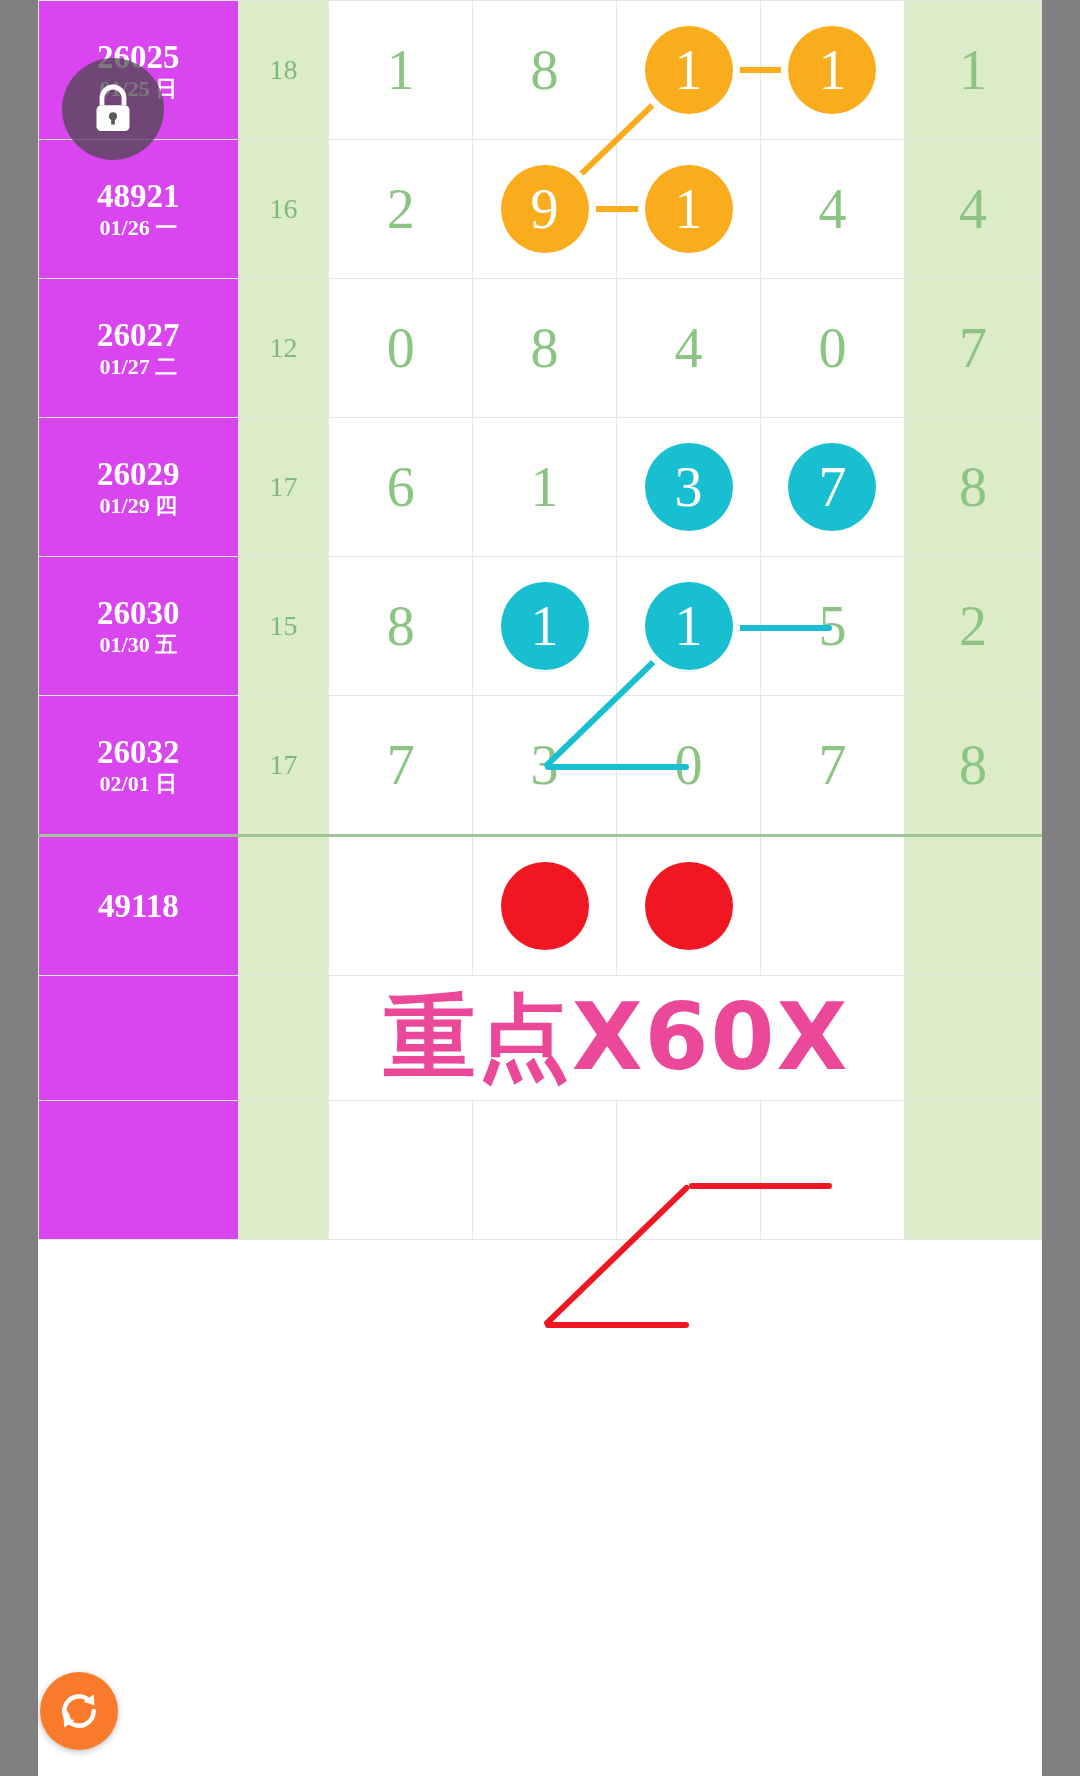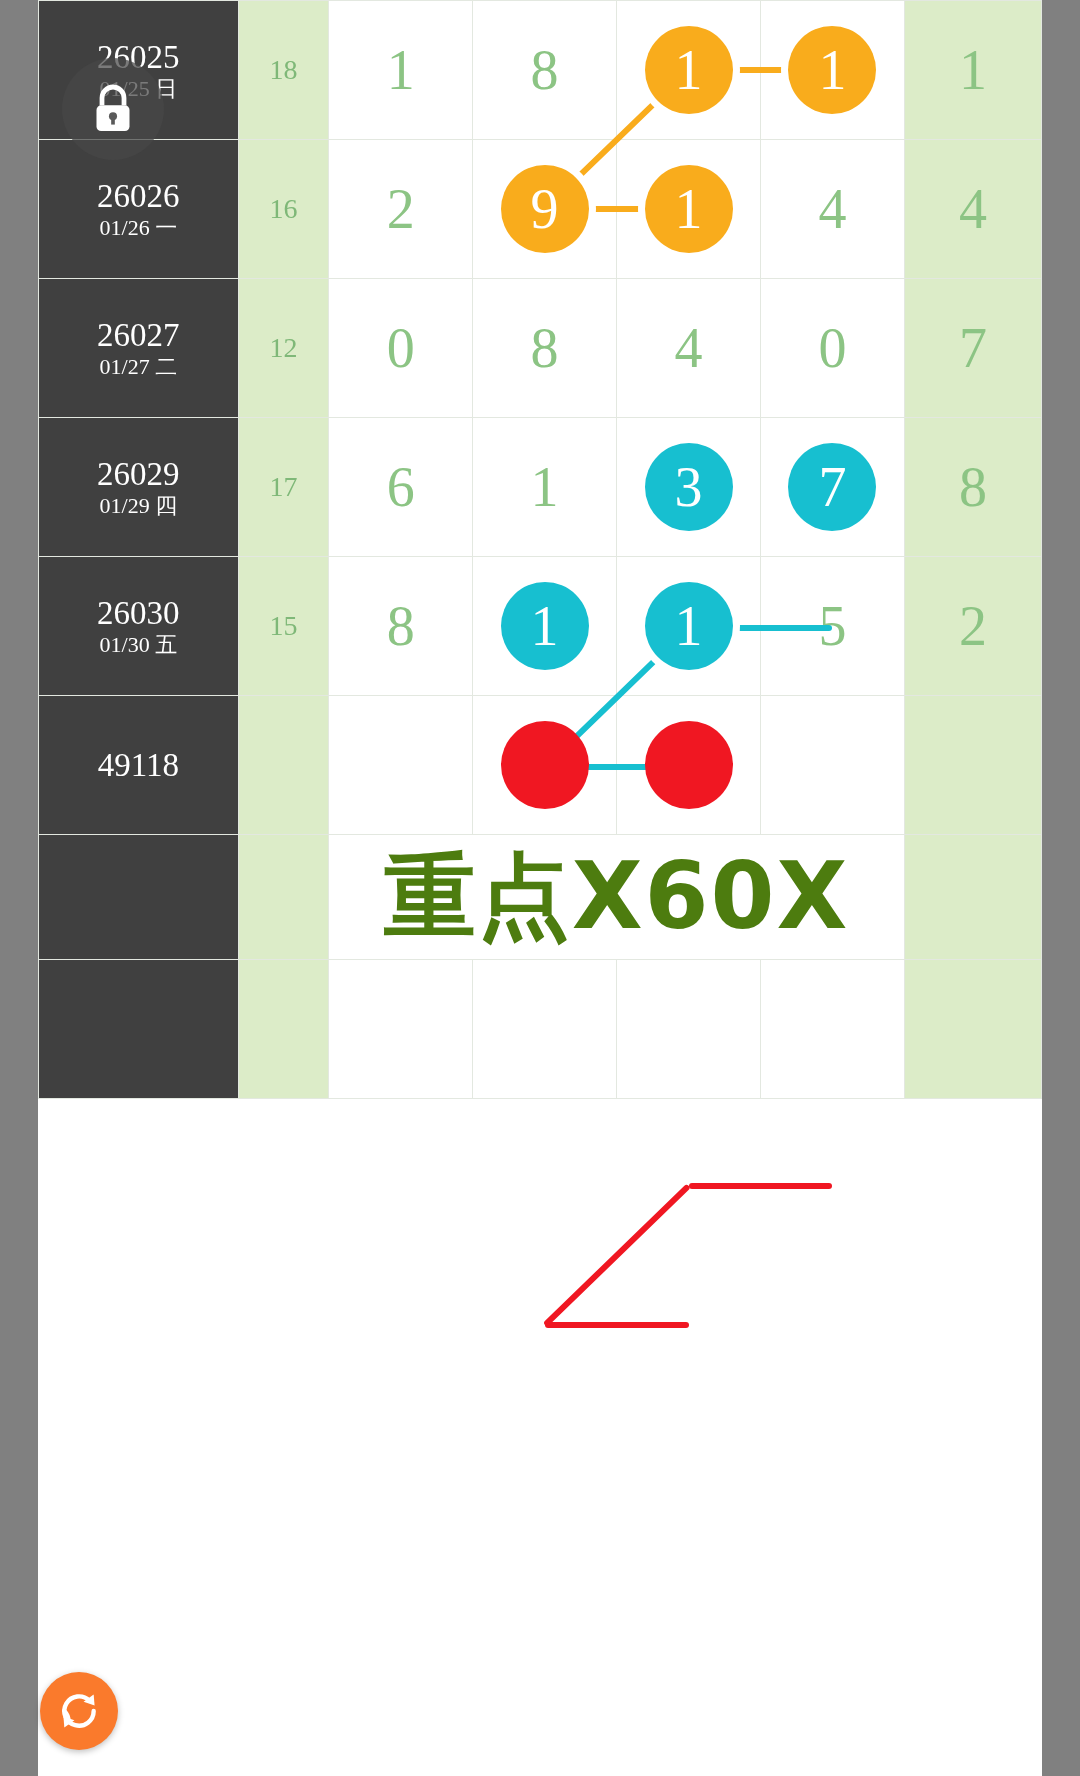--- a/index.html
+++ b/index.html
@@ -28,23 +28,24 @@
     vertical-align:middle;
     position:relative;
   }
   
   col.c-issue{width:172px;}
   col.c-sum{width:78px;}
   col.c-num{width:124px;}
   col.c-tail{width:118px;}
 
   .issue-cell{
-    background:#404040;
+    background:#d946ef;
     color:#ffffff;
     line-height:1.05;
+    font-weight:bold;
   }
   .issue-cell .no{
     font-size:33px;
     letter-spacing:0px;
     display:block;
     margin-top:4px;
   }
   .issue-cell .date{
     font-size:22px;
     display:block;
@@ -93,21 +94,21 @@
     z-index:2;
     height:6px;
     border-radius:3px;
     transform-origin:0 50%;
   }
   .link.orange{background:#f9ac1c;}
   .link.cyan{background:#17bfd0;}
   .link.red{background:#f01722;}
 
   .hl-text{
-    color:#4d7c0f;
+    color:#ec4899;
     font-size:92px;
     font-weight:bold;
     font-family:"DejaVu Sans", sans-serif;
     letter-spacing:2px;
     white-space:nowrap;
   }
   .hl-row td{height:120px;}
 
   .lock-badge{
     position:absolute;
@@ -166,21 +167,21 @@
           <td class="num-cell">
             <span class="ball orange" style="z-index: 5;">1</span>
           </td>
           <td class="num-cell">
             <span class="ball orange" style="z-index: 5;">1</span>
           </td>
           <td class="tail-cell">1</td>
         </tr>
         <tr>
           <td class="issue-cell">
-            <span class="no">26026</span>
+            <span class="no">48921</span>
             <span class="date">01/26 一</span>
           </td>
           <td class="sum-cell">16</td>
           <td class="num-cell"><span>2</span></td>
           <td class="num-cell">
             <span class="ball orange" style="z-index: 5;">9</span>
           </td>
           <td class="num-cell">
             <span class="ball orange" style="z-index: 5;">1</span>
           </td>
@@ -223,20 +224,32 @@
           <td class="sum-cell">15</td>
           <td class="num-cell"><span>8</span></td>
           <td class="num-cell">
             <span class="ball cyan" style="z-index: 5;">1</span>
           </td>
           <td class="num-cell">
             <span class="ball cyan" style="z-index: 5;">1</span>
           </td>
           <td class="num-cell"><span>5</span></td>
           <td class="tail-cell">2</td>
+        </tr>
+        <tr class="band-end">
+          <td class="issue-cell">
+            <span class="no">26032</span>
+            <span class="date">02/01 日</span>
+          </td>
+          <td class="sum-cell">17</td>
+          <td class="num-cell"><span>7</span></td>
+          <td class="num-cell"><span>3</span></td>
+          <td class="num-cell"><span>0</span></td>
+          <td class="num-cell"><span>7</span></td>
+          <td class="tail-cell">8</td>
         </tr>
         <tr>
           <td class="issue-cell">
             <span class="no">49118</span>
             <span class="date"></span>
           </td>
           <td class="sum-cell"></td>
           <td class="num-cell"><span></span></td>
           <td class="num-cell">
             <span class="ball red plain" style="z-index: 5;"></span>

